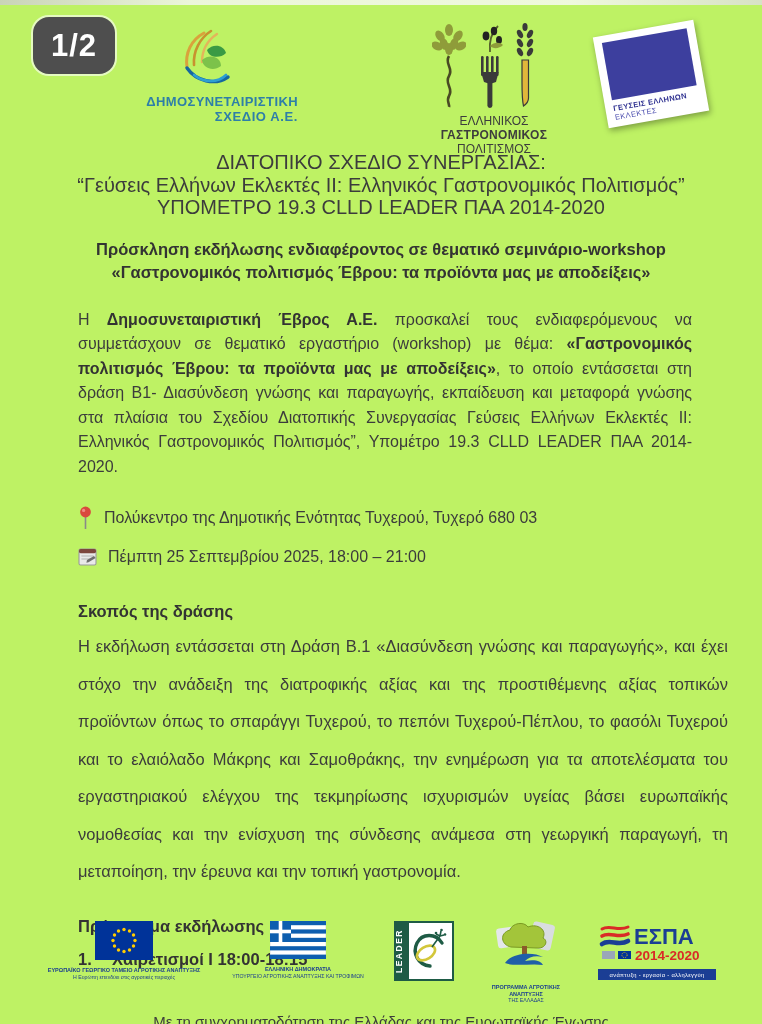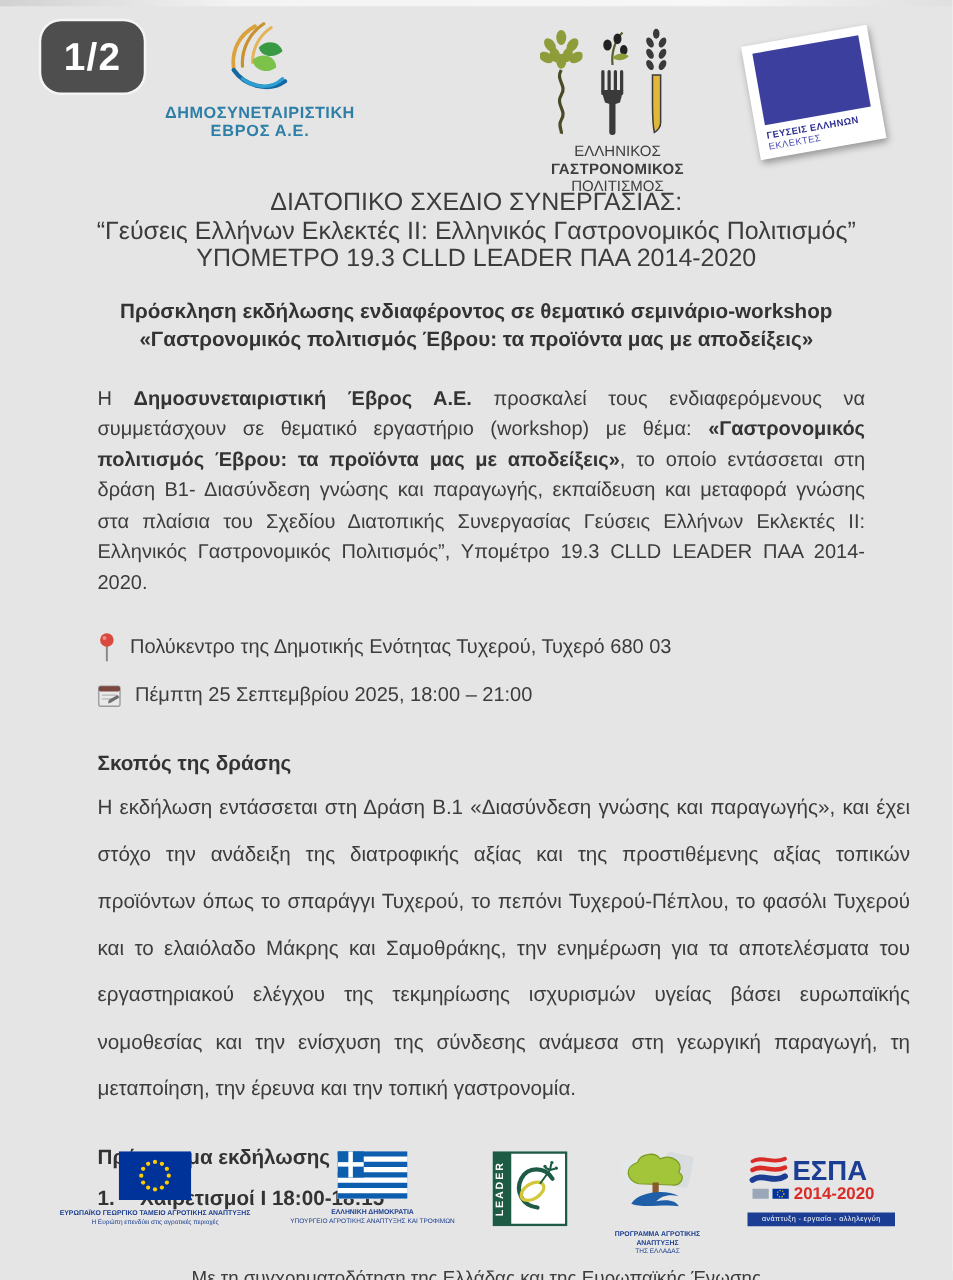--- a/index.html
+++ b/index.html
@@ -1,40 +1,40 @@
 <!DOCTYPE html>
 <html><head>
 <meta charset="utf-8">
 <style>
   html,body{margin:0;padding:0;}
   body{background:#ffffff;}
   .page{
     position:relative;
     width:762px;height:1024px;
-    background:#e5e5e5;
+    background:#bef264;
     font-family:"Liberation Sans","DejaVu Sans",sans-serif;
     color:#3a3a3a;
     overflow:hidden;
   }
   .page::before{
     content:"";position:absolute;top:0;left:0;right:0;height:5px;
     background:linear-gradient(to right,#cccccc,#f7f7f7 25%,#fbfbfb 75%,#dedede);
     opacity:.8;
   }
   
   .page-badge{
     position:absolute;left:33px;top:17px;width:82px;height:57px;
     background:#4e4e4e;border-radius:16px;
     display:flex;align-items:center;justify-content:center;
     color:#ffffff;font-size:31px;font-weight:bold;letter-spacing:1px;
     box-shadow:0 0 0 2px rgba(255,255,255,.6);
   }
   
   .header{position:relative;height:143px;}
-  .logo1{position:absolute;left:118px;top:16px;width:180px;text-align:center;}
+  .logo1{position:absolute;left:118px;top:28px;width:180px;text-align:right;}
   .logo1 .emblem{display:block;margin:0 auto;}
   .logo1 .l1{font-size:13px;font-weight:bold;color:#2e7fa8;letter-spacing:.4px;margin-top:4px;}
   .logo1 .l2{font-size:13px;font-weight:bold;color:#2e7fa8;letter-spacing:.6px;}
   .logo2{position:absolute;left:424px;top:20px;width:140px;text-align:center;}
   .logo2 .glyphs{display:flex;align-items:flex-end;gap:10px;height:88px;margin-left:8px;}
   .logo2 .txt{margin-top:6px;color:#3d3d3d;line-height:14px;font-size:12px;}
   .logo2 .txt .b{font-weight:bold;letter-spacing:.3px;}
   .logo3-wrap{position:absolute;left:600px;top:28px;width:130px;height:110px;}
   .logo3{
     width:102px;height:92px;background:#ffffff;
@@ -98,21 +98,21 @@
       <svg class="emblem" width="72" height="62" viewBox="0 0 72 62">
         <path d="M32 5 C19 12 13 25 15 39" fill="none" stroke="#d9a23c" stroke-width="3" stroke-linecap="round"></path>
         <path d="M39 3 C28 10 21 23 22 37" fill="none" stroke="#c8922f" stroke-width="2.6" stroke-linecap="round"></path>
         <path d="M45 6 C36 12 30 22 30 34" fill="none" stroke="#e4b45a" stroke-width="2.4" stroke-linecap="round"></path>
         <path d="M35 22 C41 15 52 17 54 25 C48 31 37 30 35 22 Z" fill="#3a9a44"></path>
         <path d="M30 32 C38 25 49 29 49 38 C41 44 31 40 30 32 Z" fill="#7cc24a"></path>
         <path d="M15 40 C24 53 43 58 56 49" fill="none" stroke="#1668a0" stroke-width="3.4" stroke-linecap="round"></path>
         <path d="M22 47 C32 55 46 55 54 47" fill="none" stroke="#2d9fd2" stroke-width="2.6" stroke-linecap="round"></path>
       </svg>
       <div class="l1">ΔΗΜΟΣΥΝΕΤΑΙΡΙΣΤΙΚΗ</div>
-      <div class="l2">ΕΒΡΟΣ Α.Ε.</div>
+      <div class="l2">ΣΧΕΔΙΟ Α.Ε.</div>
     </div>
 
     <div class="logo2">
       <div class="glyphs">
         <svg width="34" height="86" viewBox="0 0 34 86">
           <g fill="#8f9c3a">
             <ellipse cx="17" cy="8" rx="4" ry="6"></ellipse>
             <ellipse cx="8" cy="14" rx="4" ry="6" transform="rotate(-35 8 14)"></ellipse>
             <ellipse cx="26" cy="14" rx="4" ry="6" transform="rotate(35 26 14)"></ellipse>
             <ellipse cx="5" cy="24" rx="4" ry="6" transform="rotate(-60 5 24)"></ellipse>

